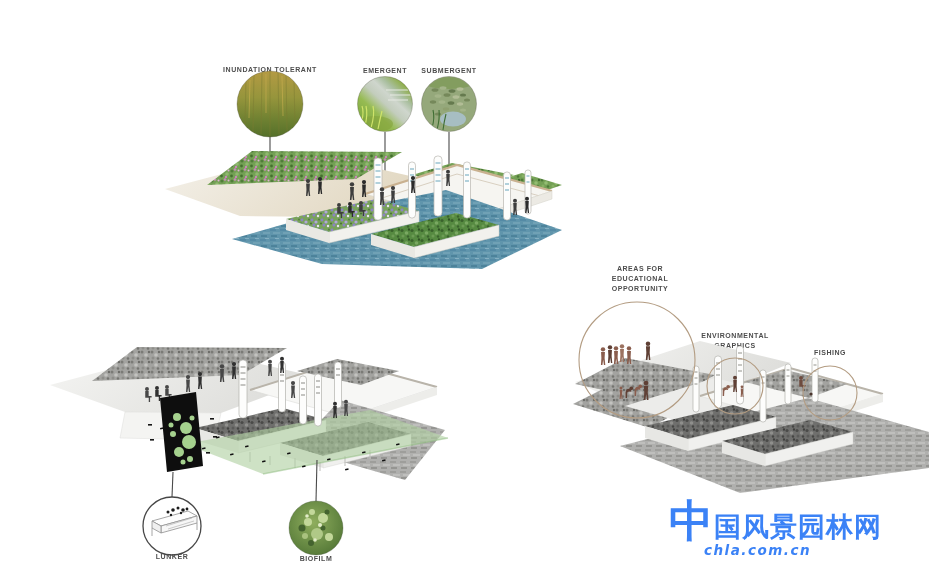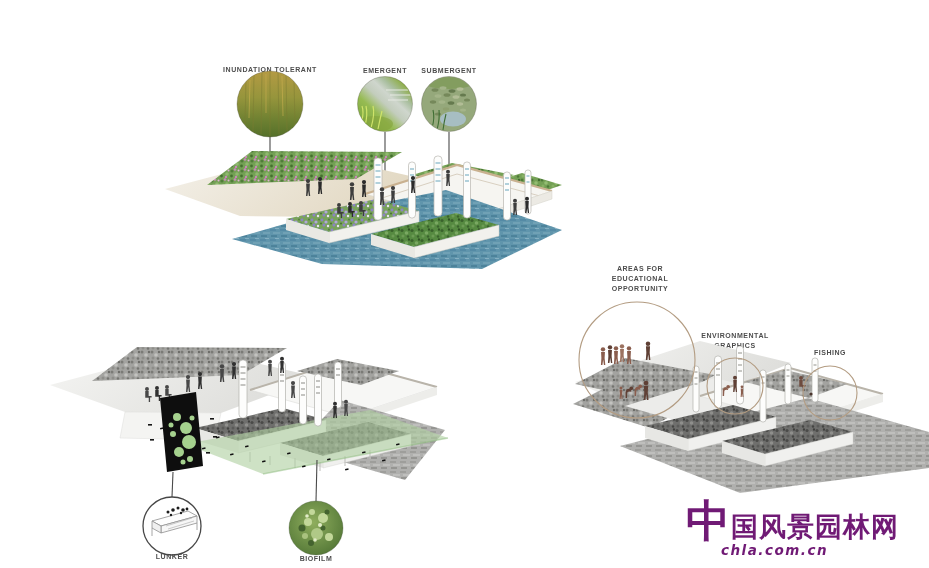--- a/index.html
+++ b/index.html
@@ -2,21 +2,21 @@
 <html><head>
 <meta charset="utf-8">
 <style>
   html,body{margin:0;padding:0;background:#fff;}
   .canvas{position:relative;width:929px;height:568px;background:#ffffff;overflow:hidden;
           font-family:"Liberation Sans",sans-serif;}
   .diagram{position:absolute;}
   .diagram svg{position:absolute;left:0;top:0;}
   .lbl{position:absolute;font:700 7px/10px "Liberation Sans",sans-serif;letter-spacing:.55px;
        color:#4d4d4d;text-align:center;text-transform:uppercase;white-space:nowrap;}
-  .wm{position:absolute;left:686px;top:498px;color:#701a75;user-select:none;
+  .wm{position:absolute;left:669px;top:498px;color:#3b82f6;user-select:none;
       font-family:"DejaVu Sans",sans-serif;font-weight:700;}
   .wm-name{display:block;font-size:27px;letter-spacing:1px;line-height:46px;}
   .wm-name::first-letter{font-size:44px;}
   .wm-url{display:block;font-size:13.5px;font-style:italic;margin:-8px 0 0 35px;letter-spacing:1.5px;}
 </style>
 </head>
 <body>
 
 <div class="canvas">
 

